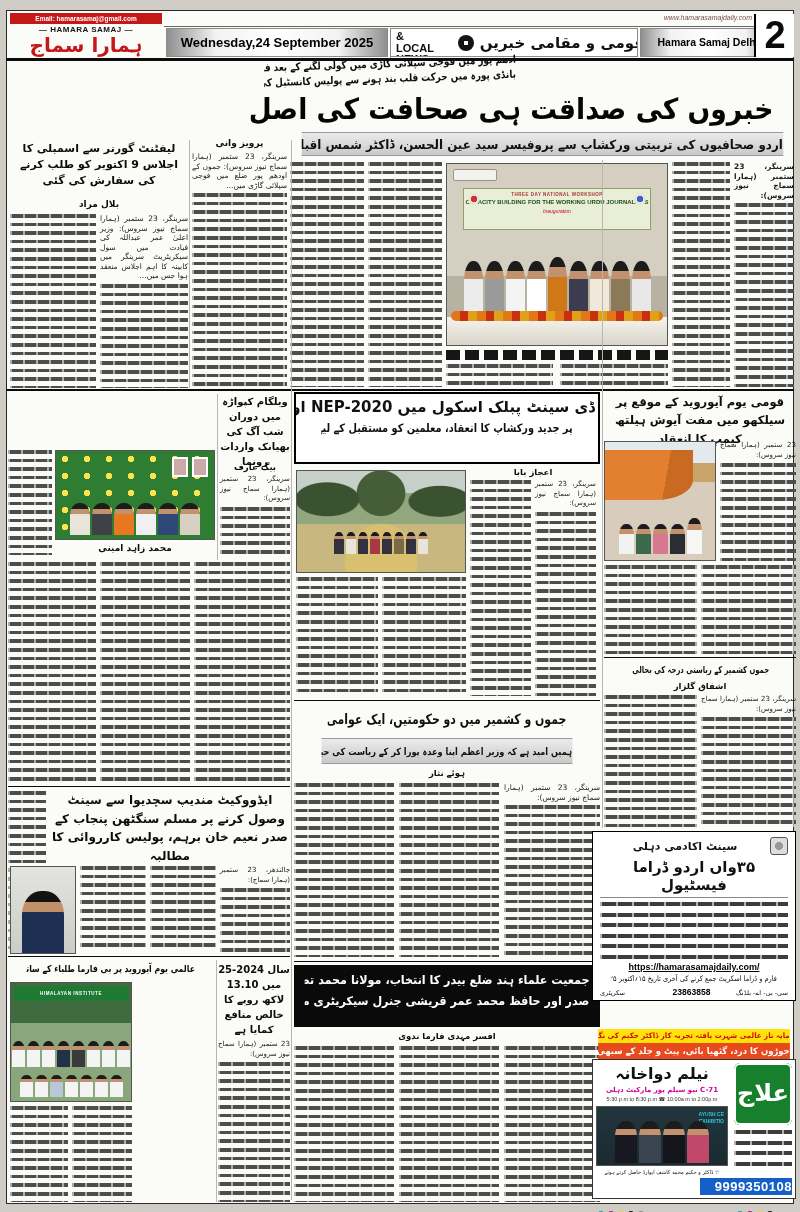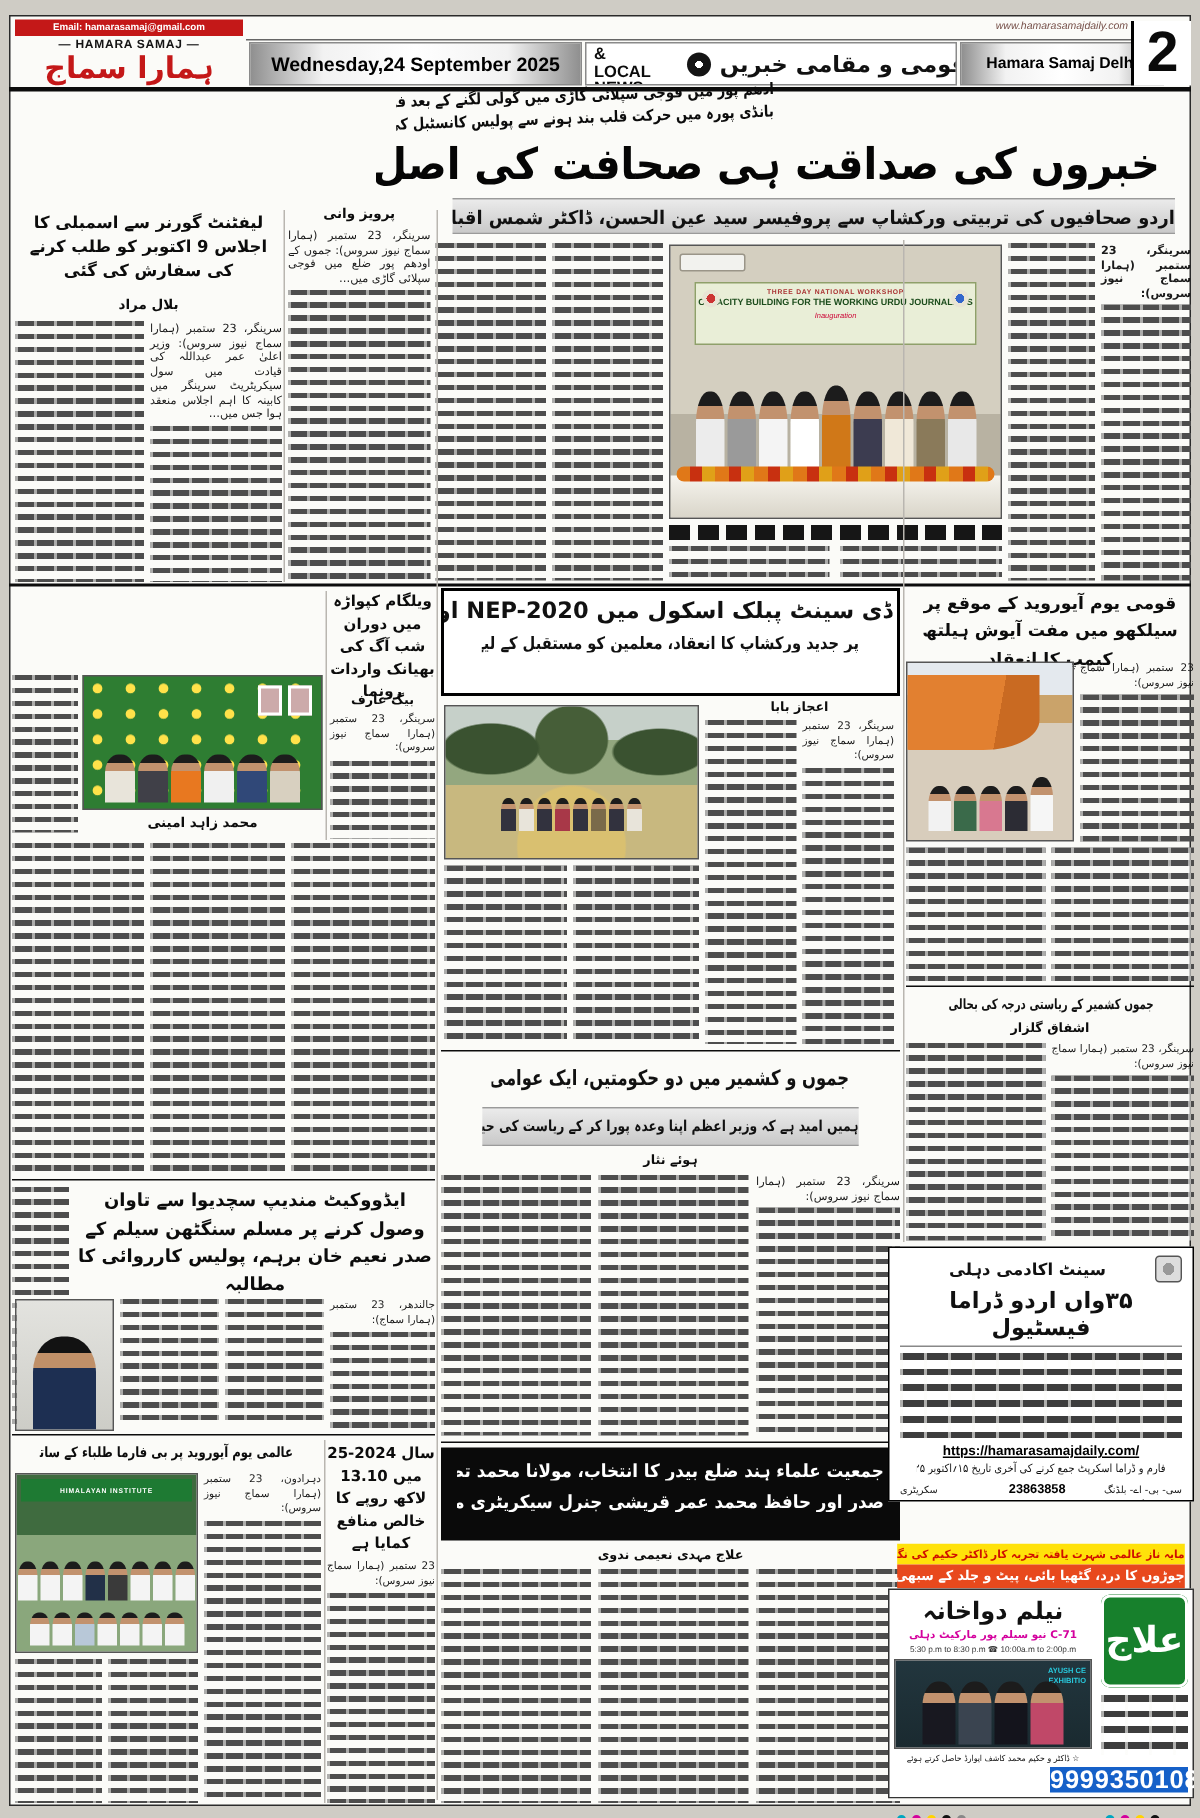--- a/index.html
+++ b/index.html
@@ -217,21 +217,21 @@
   </div>
   <div class="abs ur byl" style="left:55px;top:543px;width:160px;font-size:9px">محمد زاہد امینی</div>
 
   <div class="abs gk" style="left:8px;top:562px;width:88px;height:220px"></div>
   <div class="abs gk" style="left:100px;top:562px;width:90px;height:220px"></div>
   <div class="abs gk" style="left:194px;top:562px;width:96px;height:220px"></div>
 
   <div class="rule" style="left:8px;top:786px;width:282px;height:1.2px"></div>
 
   <div class="abs gk" style="left:8px;top:791px;width:38px;height:160px"></div>
-  <div class="abs ur hd ctr" style="left:50px;top:791px;width:240px;height:70px;font-size:12px;line-height:1.55">ایڈووکیٹ مندیپ سچدیوا سے تاوان وصول کرنے پر مسلم سنگٹھن سیلم کے صدر نعیم خان برہم، پولیس کارروائی کا مطالبہ</div>
+  <div class="abs ur hd ctr" style="left:50px;top:791px;width:240px;height:70px;font-size:12px;line-height:1.55">ایڈووکیٹ مندیپ سچدیوا سے سینٹ وصول کرنے پر مسلم سنگٹھن پنجاب کے صدر نعیم خان برہم، پولیس کارروائی کا مطالبہ</div>
   <div class="photo ph-port" style="left:10px;top:866px;width:66px;height:88px">
     <i class="pp"></i>
   </div>
   <div class="abs ur col" style="left:220px;top:866px;width:70px;height:86px">
     <div class="intro" style="font-size:7px">جالندھر، 23 ستمبر (ہمارا سماج):</div>
     <div class="gk fill"></div>
   </div>
   <div class="abs gk" style="left:150px;top:866px;width:66px;height:86px"></div>
   <div class="abs gk" style="left:80px;top:866px;width:66px;height:86px"></div>
 
@@ -252,24 +252,20 @@
       </div>
     <div class="prow r2">
         <i class="pp"></i>
         <i class="pp"></i>
         <i class="pp"></i>
         <i class="pp"></i>
         <i class="pp"></i>
         <i class="pp"></i>
         <i class="pp"></i>
       </div>
-  </div>
-  <div class="abs ur col" style="left:136px;top:982px;width:78px;height:220px">
-    <div class="intro" style="font-size:7px">دہرادون، 23 ستمبر (ہمارا سماج نیوز سروس):</div>
-    <div class="gk fill"></div>
   </div>
   <div class="abs gk" style="left:10px;top:1106px;width:58px;height:96px"></div>
   <div class="abs gk" style="left:72px;top:1106px;width:60px;height:96px"></div>
 
   <div class="abs ur hd ctr" style="left:218px;top:962px;width:72px;height:72px;font-size:10px;line-height:1.5">سال 2024-25 میں 13.10 لاکھ روپے کا خالص منافع کمایا ہے</div>
   <div class="abs ur col" style="left:218px;top:1040px;width:72px;height:162px">
     <div class="intro" style="font-size:7px">23 ستمبر (ہمارا سماج نیوز سروس):</div>
     <div class="gk fill"></div>
   </div>
 
@@ -309,21 +305,21 @@
   </div>
   <div class="abs gk" style="left:399px;top:783px;width:100px;height:174px"></div>
   <div class="abs gk" style="left:294px;top:783px;width:100px;height:174px"></div>
 
   <div class="rule" style="left:294px;top:961px;width:306px;height:1.2px"></div>
 
   <div class="abs" style="left:294px;top:965px;width:306px;height:62px;background:#0a0a0a;color:#fff;text-align:center;padding-top:8px;overflow:hidden">
     <div class="ur fit" style="font-size:12px;font-weight:900;color:#fff;transform:scaleX(.93)">جمعیت علماء ہند ضلع بیدر کا انتخاب، مولانا محمد تصدق ندوی</div>
     <div class="ur fit" style="font-size:12px;font-weight:900;color:#fff;margin-top:7px;transform:scaleX(.93)">صدر اور حافظ محمد عمر قریشی جنرل سیکریٹری منتخب</div>
   </div>
-  <div class="abs ur byl" style="left:294px;top:1031px;width:306px;font-size:8.5px">علاج مہدی نعیمی ندوی</div>
+  <div class="abs ur byl" style="left:294px;top:1031px;width:306px;font-size:8.5px">افسر مہدی فارما ندوی</div>
   <div class="abs gk" style="left:504px;top:1046px;width:96px;height:156px"></div>
   <div class="abs gk" style="left:399px;top:1046px;width:100px;height:156px"></div>
   <div class="abs gk" style="left:294px;top:1046px;width:100px;height:156px"></div>
 
   <div class="abs ur hd ctr" style="left:604px;top:393px;width:192px;height:44px;font-size:11.5px;line-height:1.6">قومی یوم آیوروید کے موقع پر سیلکھو میں مفت آیوش ہیلتھ کیمپ کا انعقاد</div>
   <div class="photo ph-camp" style="left:604px;top:441px;width:112px;height:120px">
     <div class="canopy"></div>
     <div class="prow">
         <i class="pp"></i>
         <i class="pp"></i>
@@ -376,21 +372,21 @@
   </div>
 
   <div class="abs" style="left:592px;top:1029px;width:204px;height:170px;overflow:hidden">
     <div class="ur fit" style="height:14px;background:#ffe20a;color:#d01000;font-size:7.5px;font-weight:900;text-align:center;line-height:14px;transform:scaleX(.94)">مایہ ناز عالمی شہرت یافتہ تجربہ کار ڈاکٹر حکیم کی نگرانی میں</div>
     <div class="ur fit" style="height:16px;background:#e8491d;color:#fff;font-size:9px;font-weight:900;text-align:center;line-height:16px;transform:scaleX(.94)">جوڑوں کا درد، گٹھیا بائی، پیٹ و جلد کے سبھی امراض</div>
     <div style="position:relative;height:140px;background:#fff;border:1px solid #333">
       <div style="position:absolute;right:3px;top:3px;width:58px;height:62px;background:#17802c;border-radius:6px;
                   box-shadow:inset 0 0 0 2px #fff, inset 0 0 0 4px #17802c;color:#fff;font-weight:900;font-size:24px;
                   text-align:center;line-height:60px;font-family:'DejaVu Sans',sans-serif">علاج</div>
       <div class="gk-l" style="position:absolute;right:3px;top:70px;width:58px;height:40px"></div>
-      <div style="position:absolute;right:3px;bottom:3px;width:92px;height:17px;background:#1560c8;color:#fff;font-size:17px;font-weight:900;text-align:right;line-height:17px;letter-spacing:.5px">9999350108</div>
+      <div style="position:absolute;right:3px;bottom:3px;width:92px;height:17px;background:#1560c8;color:#fff;font-size:13px;font-weight:900;text-align:right;line-height:17px;letter-spacing:.5px">9999350108</div>
       <div class="ur ctr" style="position:absolute;left:2px;top:4px;width:134px;font-size:16px;font-weight:900">نیلم دواخانہ</div>
       <div class="ur ctr" style="position:absolute;left:2px;top:26px;width:134px;font-size:7px;font-weight:bold;color:#d4009d">C-71 نیو سیلم پور مارکیٹ دہلی</div>
       <div class="ctr" style="position:absolute;left:2px;top:36px;width:134px;font-size:5.5px;color:#333">5:30 p.m to 8:30 p.m  ☎ 10:00a.m to 2:00p.m</div>
       <div class="photo ph-ilaj" style="left:3px;top:46px;width:132px;height:60px">
         <div class="t">
           <div>AYUSH CE</div>
           <div>EXHIBITIO</div>
         </div>
         <div class="prow">
             <i class="pp"></i>

